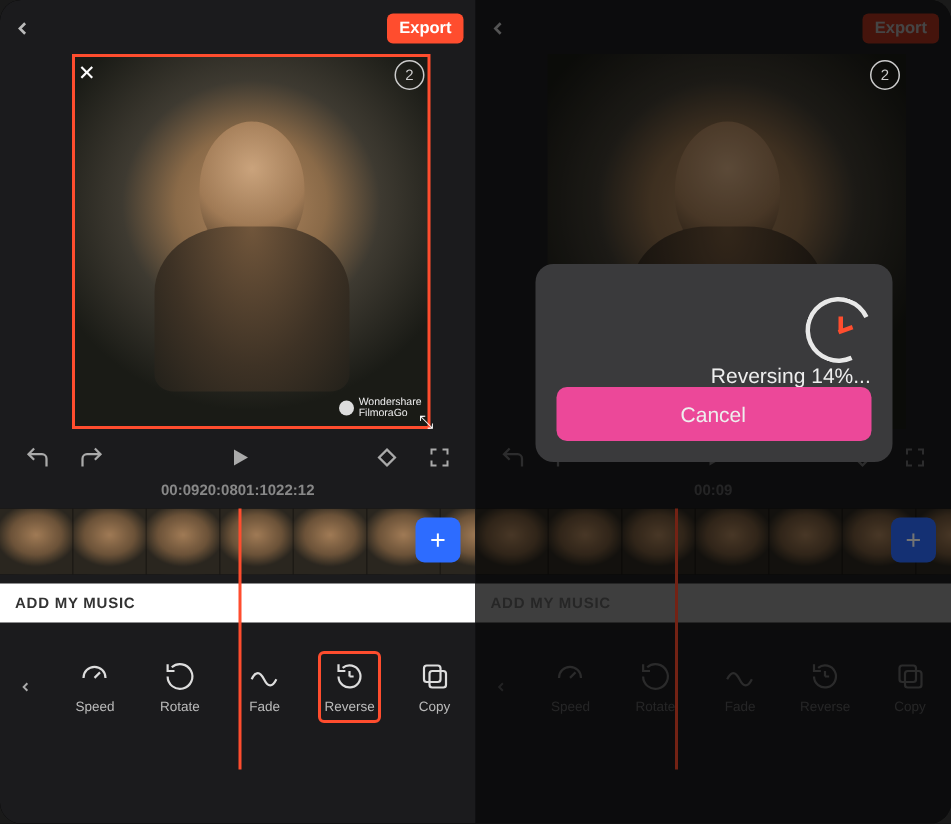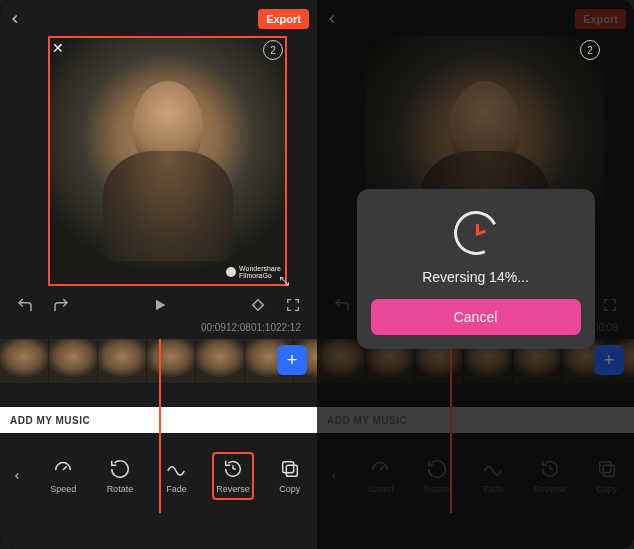--- a/index.html
+++ b/index.html
@@ -14,39 +14,39 @@
   .portrait::before{content:"";position:absolute;left:50%;top:18%;width:70px;height:90px;background:radial-gradient(circle at 50% 35%, #caa37c 0%, #a07a55 55%, #6b5238 80%);border-radius:50% 50% 45% 45%;transform:translateX(-50%);filter:blur(.4px);}
   .portrait::after{content:"";position:absolute;left:50%;top:46%;width:130px;height:110px;background:radial-gradient(ellipse at 50% 0%, #71563b 0%, #3e3225 60%, #22201a 100%);border-radius:40% 40% 10% 10%;transform:translateX(-50%);}
   .close-x{position:absolute;top:4px;left:4px;color:#fff;font-size:14px;z-index:2;}
   .undo-badge{position:absolute;top:4px;right:4px;width:18px;height:18px;border:1.5px solid #ccc;border-radius:50%;display:flex;align-items:center;justify-content:center;font-size:10px;color:#ccc;z-index:2;}
   .watermark{position:absolute;bottom:6px;right:6px;font-size:7px;color:#eee;line-height:1.1;text-align:left;display:flex;align-items:center;gap:3px;z-index:2;}
   .watermark .dot{width:10px;height:10px;border-radius:50%;background:#ddd;}
   .expand-handle{position:absolute;bottom:-2px;right:-2px;color:#fff;font-size:12px;z-index:3;}
   .transport{display:flex;align-items:center;justify-content:space-between;padding:10px 16px 6px 16px;color:#aaa;}
   .transport .grp{display:flex;gap:18px;align-items:center;}
   svg{display:block;}
-  .time-rule{display:flex;justify-content:flex-end;padding:2px 16px 6px 16px;font-size:10px;color:#888;}
+  .time-rule{display:flex;justify-content:center;padding:2px 16px 6px 16px;font-size:10px;color:#888;font-weight:bold;}
   .timeline{position:relative;height:44px;background:#111;}
   .clip-strip{position:absolute;top:0;left:0;right:0;height:44px;display:flex;overflow:hidden;}
   .thumb{flex:0 0 48px;height:44px;background:radial-gradient(ellipse 70% 60% at 50% 40%, #a07a55 0%, #6b5238 50%, #2a261f 80%);border-right:1px solid rgba(0,0,0,.3);}
   .playhead{position:absolute;top:0;bottom:-130px;width:2px;background:#ff4d2e;left:50%;}
   .add-clip{position:absolute;right:10px;top:6px;width:30px;height:30px;background:#2d6cff;border-radius:6px;display:flex;align-items:center;justify-content:center;color:#fff;font-size:18px;font-weight:300;}
-  .music-bar{height:26px;background:#fff;color:#333;font-size:10px;font-weight:600;letter-spacing:.5px;display:flex;align-items:center;padding-left:10px;margin-top:24px;}
+  .music-bar{height:26px;background:#fff;color:#333;font-size:10px;font-weight:600;letter-spacing:.5px;display:flex;align-items:center;padding-left:10px;margin-top:6px;}
   .spacer{flex:1;}
   .bottom-tools{display:flex;align-items:center;height:64px;padding:11px 6px 10px 6px;gap:14px;}
   .tool-back{width:22px;display:flex;align-items:center;justify-content:center;color:#aaa;}
   .tool{flex:1;display:flex;flex-direction:column;align-items:center;justify-content:center;gap:4px;color:#bbb;font-size:9px;border:2px solid transparent;border-radius:4px;padding:4px 0;}
   .tool.selected{border-color:#ff4d2e;}
   .tool svg{color:#ddd;}
   .phone.dim .export-btn{filter:brightness(.6);}
   .phone.dim .overlay{position:absolute;inset:0;background:rgba(0,0,0,.55);}
   .phone.dim .music-bar{background:#8a8a8a;color:#555;}
   .phone.dim .bottom-tools{opacity:.35;}
   .phone.dim .transport,.phone.dim .time-rule{opacity:.5;}
-  .modal{position:absolute;left:50%;top:44%;transform:translate(-50%,-50%);width:210px;background:#3a3a3c;border-radius:12px;padding:22px 14px 14px 14px;display:flex;flex-direction:column;align-items:center;gap:14px;color:#eee;z-index:10;margin-top:27px;}
+  .modal{position:absolute;left:50%;top:44%;transform:translate(-50%,-50%);width:210px;background:#3a3a3c;border-radius:12px;padding:22px 14px 14px 14px;display:flex;flex-direction:column;align-items:flex-end;color:#eee;z-index:10;}
   .modal .spinner{width:44px;height:44px;position:relative;}
   .modal .spinner .ring{position:absolute;inset:0;border:3px solid #e8e8e8;border-radius:50%;border-right-color:transparent;transform:rotate(20deg);}
   .modal .spinner .hand{position:absolute;left:50%;top:50%;width:10px;height:3px;background:#ff4d2e;transform-origin:left center;transform:rotate(-20deg);}
   .modal .spinner .hand2{position:absolute;left:50%;top:50%;width:3px;height:9px;background:#ff4d2e;transform-origin:top center;transform:translateY(-9px);}
   .modal .msg{font-size:14px;}
   .modal .cancel{width:100%;background:#ec4899;border:none;color:#eee;font-size:14px;padding:10px 0;border-radius:7px;}
 </style>
 </head>
 <body>
 
@@ -109,21 +109,21 @@
               <polyline points="20 9 20 4 15 4"></polyline>
               <polyline points="4 15 4 20 9 20"></polyline>
               <polyline points="20 15 20 20 15 20"></polyline>
             </svg>
           </span>
       </div>
     </div>
 
     <div class="time-rule">
       <span>00:09</span>
-      <span>12:08</span>
+      <span>20:08</span>
       <span>01:10</span>
       <span>22:12</span>
     </div>
 
     <div class="timeline">
       <div class="clip-strip">
         <div class="thumb"></div>
         <div class="thumb"></div>
         <div class="thumb"></div>
         <div class="thumb"></div>

